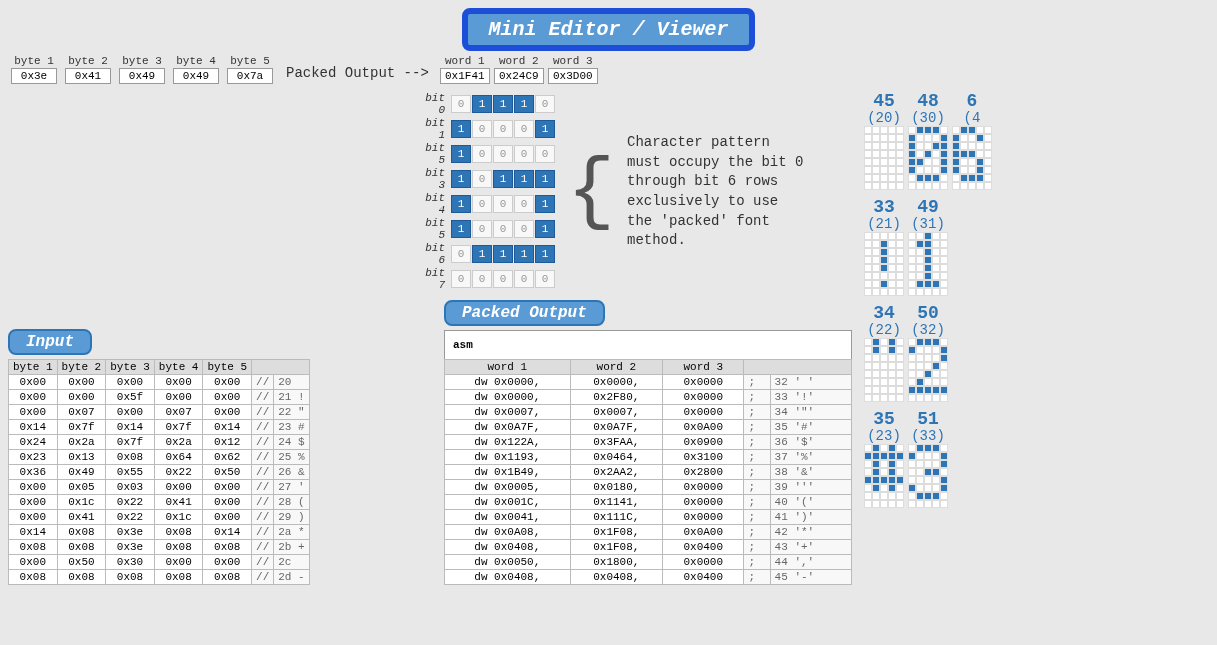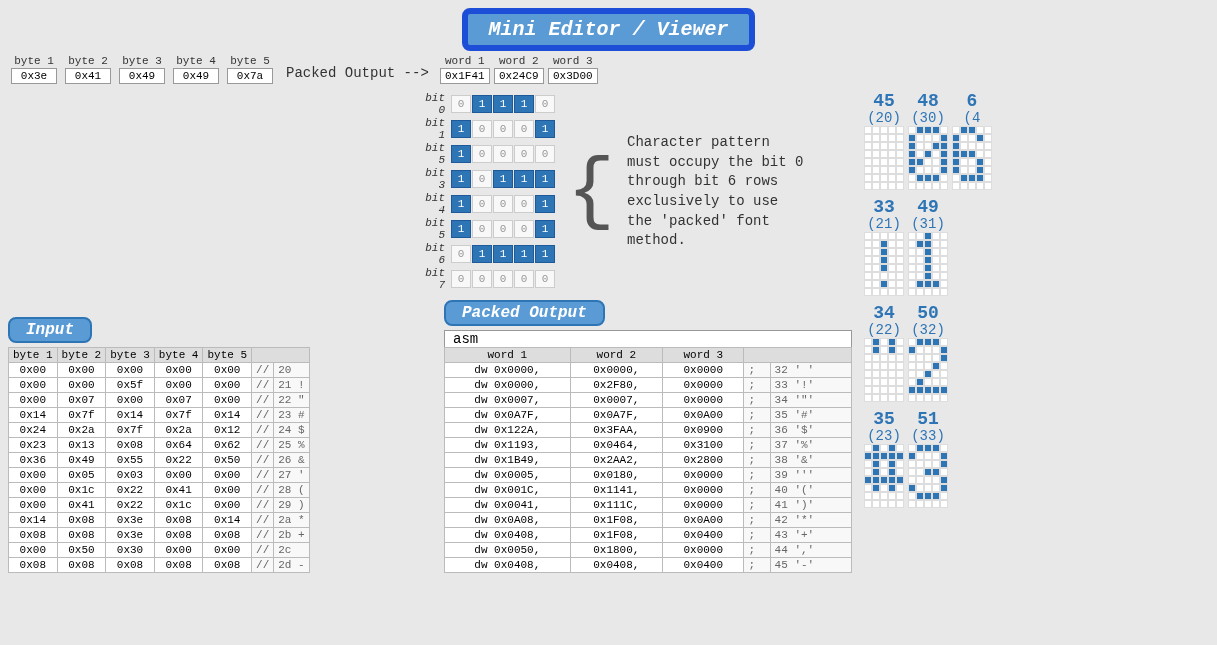--- a/index.html
+++ b/index.html
@@ -186,24 +186,25 @@
 
     
     .output-table-wrap {
       display: flex;
       flex-direction: column;
     }
     .asm-tab {
       background: white;
       border: 1px solid #999;
       border-bottom: none;
-      padding: 0 8px;
-      font-size: 14px;
+      padding: 8px 8px;
+      font-size: 11px;
       display: inline-block;
       margin-bottom: 0;
+      font-weight: bold;
     }
 
     
     .right-panel {
       width: 357px;
       display: flex;
       gap: 4px;
       padding: 4px;
       overflow: hidden;
     }

